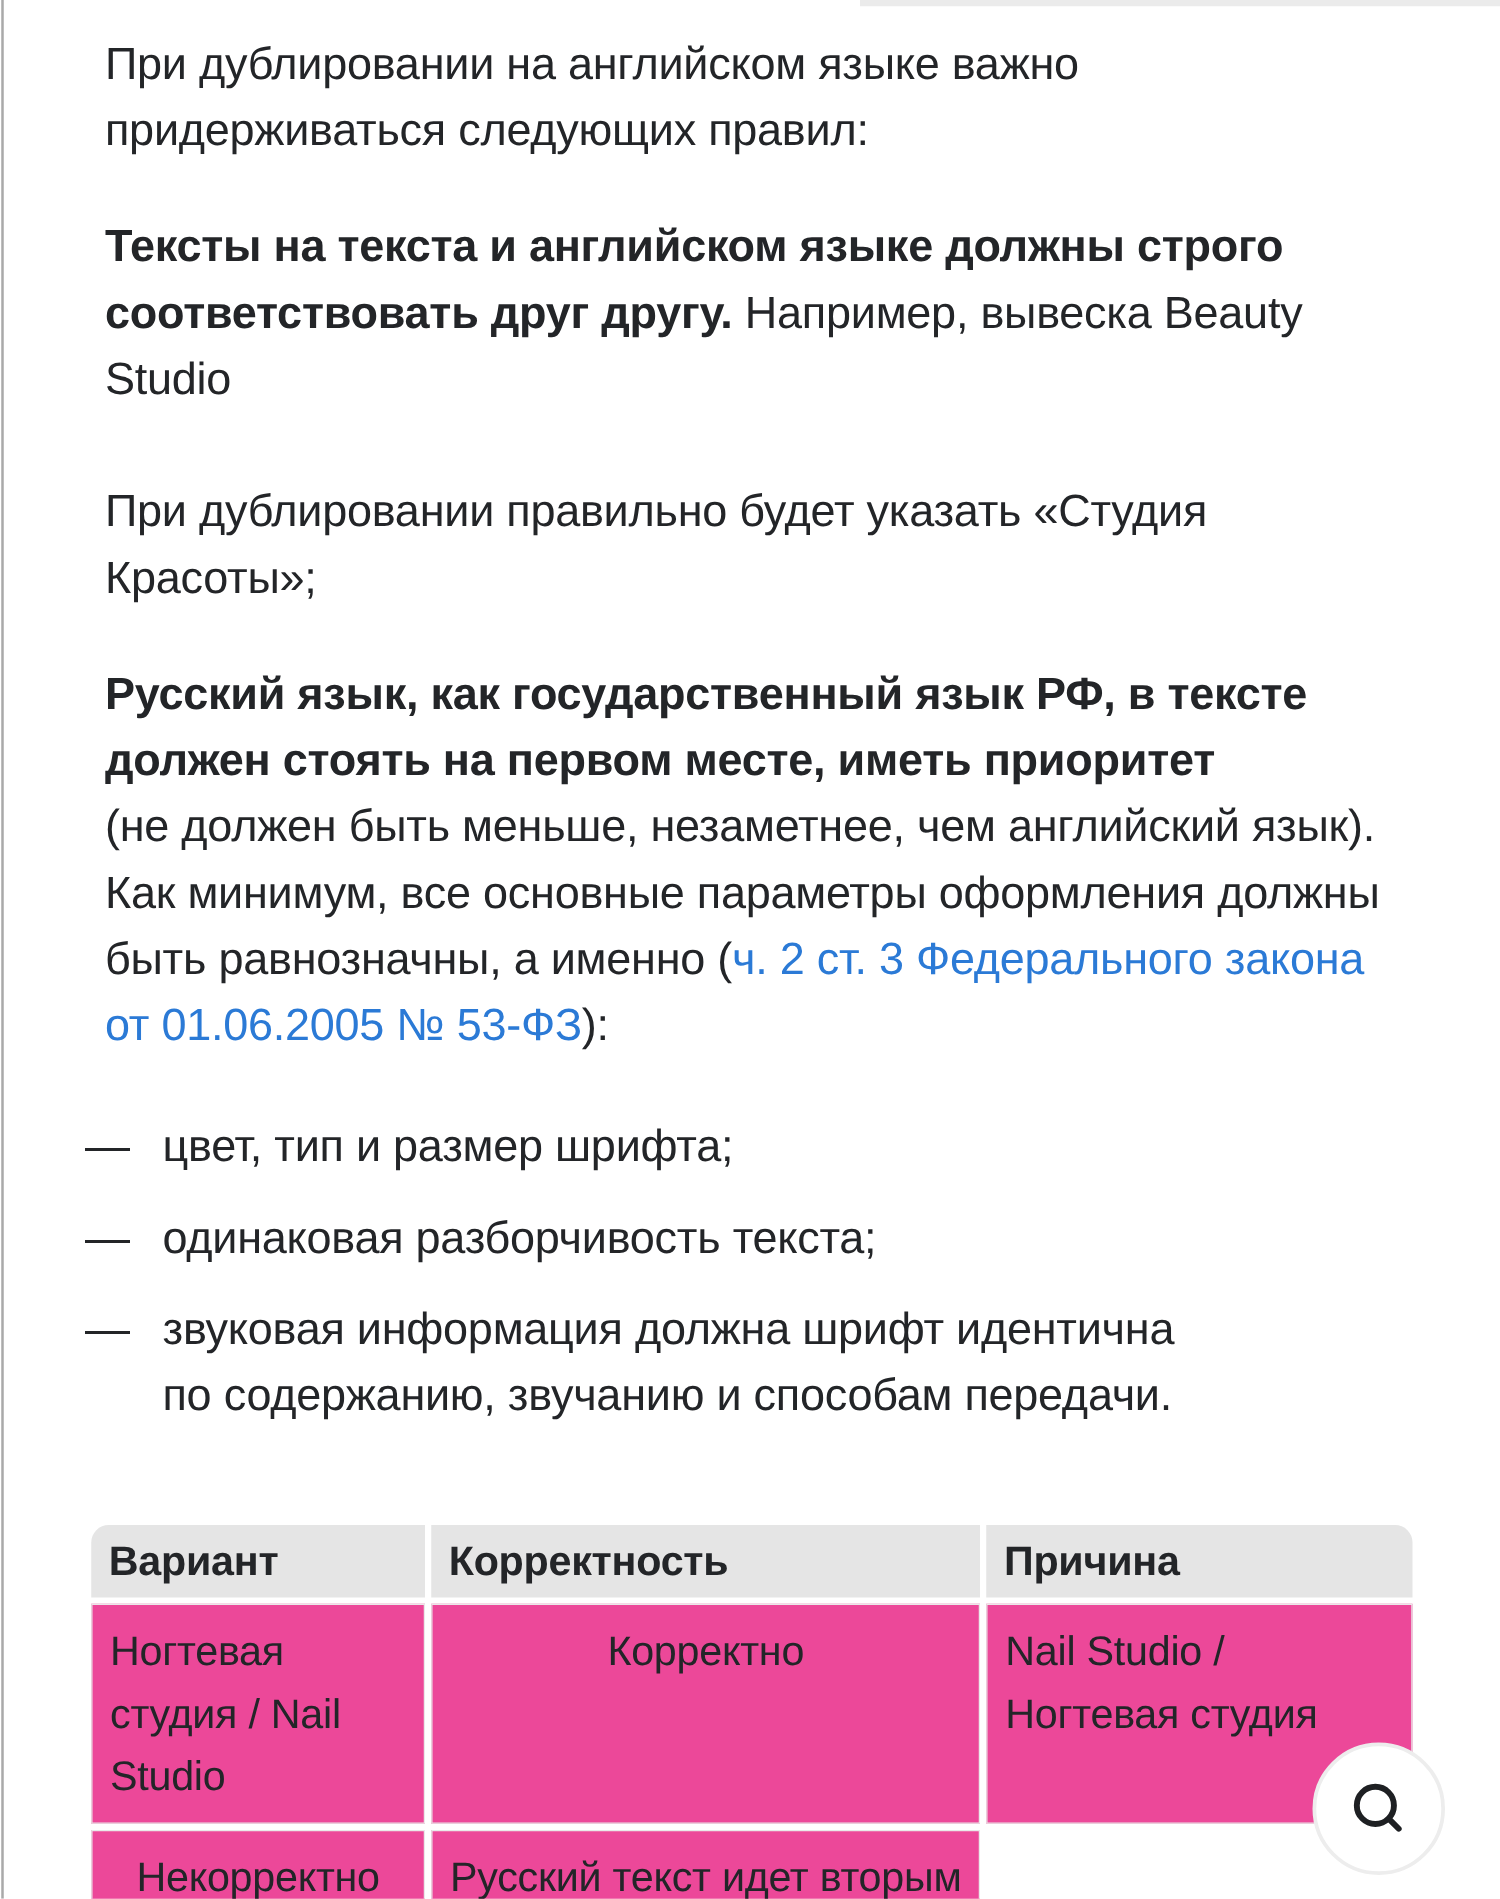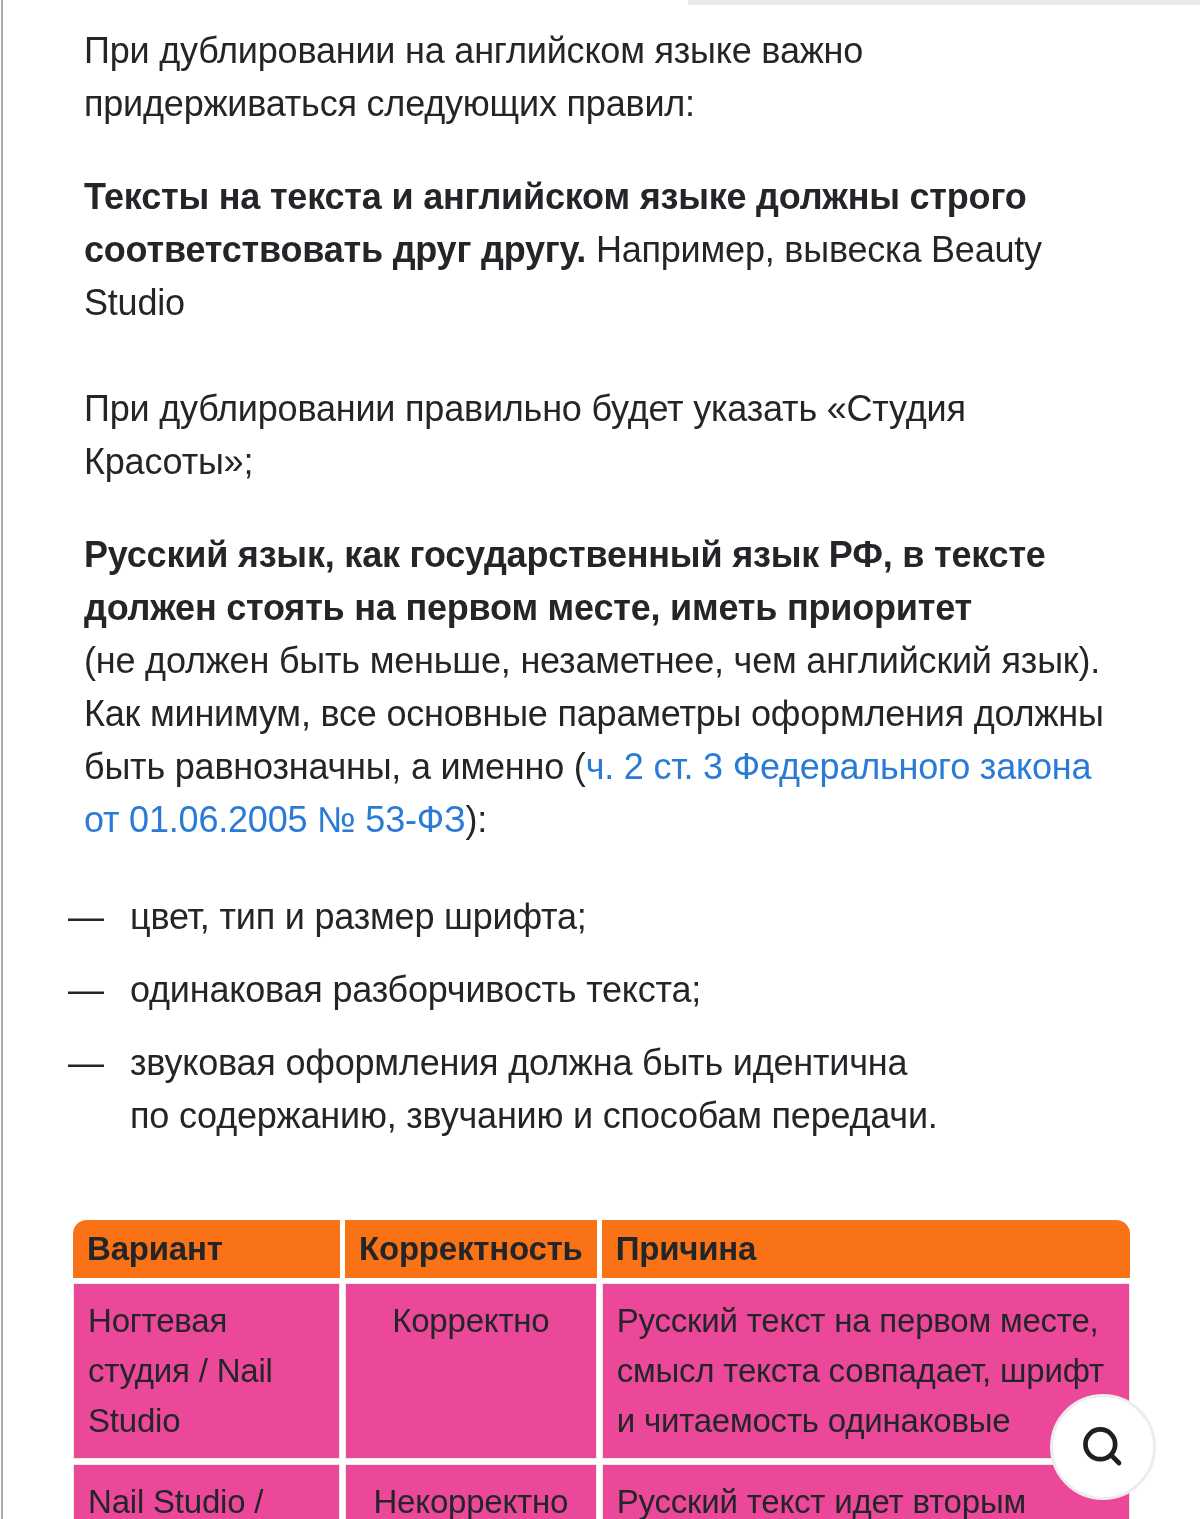--- a/index.html
+++ b/index.html
@@ -36,21 +36,21 @@
 
   
   .dtable {
     margin:78px 0 0 5px;
     display:grid;
     grid-template-columns:267px max-content minmax(0,1fr);
     gap:5px;
     font-size:33px;
   }
   .th {
-    background:#f97316;
+    background:#e5e5e5;
     padding:12px 14px;
     font-weight:700;
     line-height:34px;
     white-space:nowrap;
   }
   .th.first { border-radius:14px 0 0 0; }
   .th.last  { border-radius:0 14px 0 0; }
   .td {
     background:#ec4899;
     border:1px solid #e9e9e9;
@@ -90,32 +90,31 @@
     <li>
       <span class="dash-marker">—</span>
       <span class="li-text">цвет, тип и размер шрифта;</span>
     </li>
     <li>
       <span class="dash-marker">—</span>
       <span class="li-text">одинаковая разборчивость текста;</span>
     </li>
     <li>
       <span class="dash-marker">—</span>
-      <span class="li-text"><span>звуковая оформления должна быть идентична</span><br><span>по содержанию, звучанию и способам передачи.</span></span>
+      <span class="li-text"><span>звуковая информация должна шрифт идентична</span><br><span>по содержанию, звучанию и способам передачи.</span></span>
     </li>
   </ul>
 
   <div class="dtable">
     <div class="th first">Вариант</div>
     <div class="th">Корректность</div>
     <div class="th last">Причина</div>
 
     <div class="td">Ногтевая студия / Nail Studio</div>
     <div class="td c2">Корректно</div>
-    <div class="td">Русский текст на первом месте, смысл текста совпадает, шрифт и читаемость одинаковые</div>
 
     <div class="td">Nail Studio / Ногтевая студия</div>
     <div class="td c2">Некорректно</div>
     <div class="td">Русский текст идет вторым</div>
   </div>
 
 </div>
 
 <button class="fab">
   <span>

